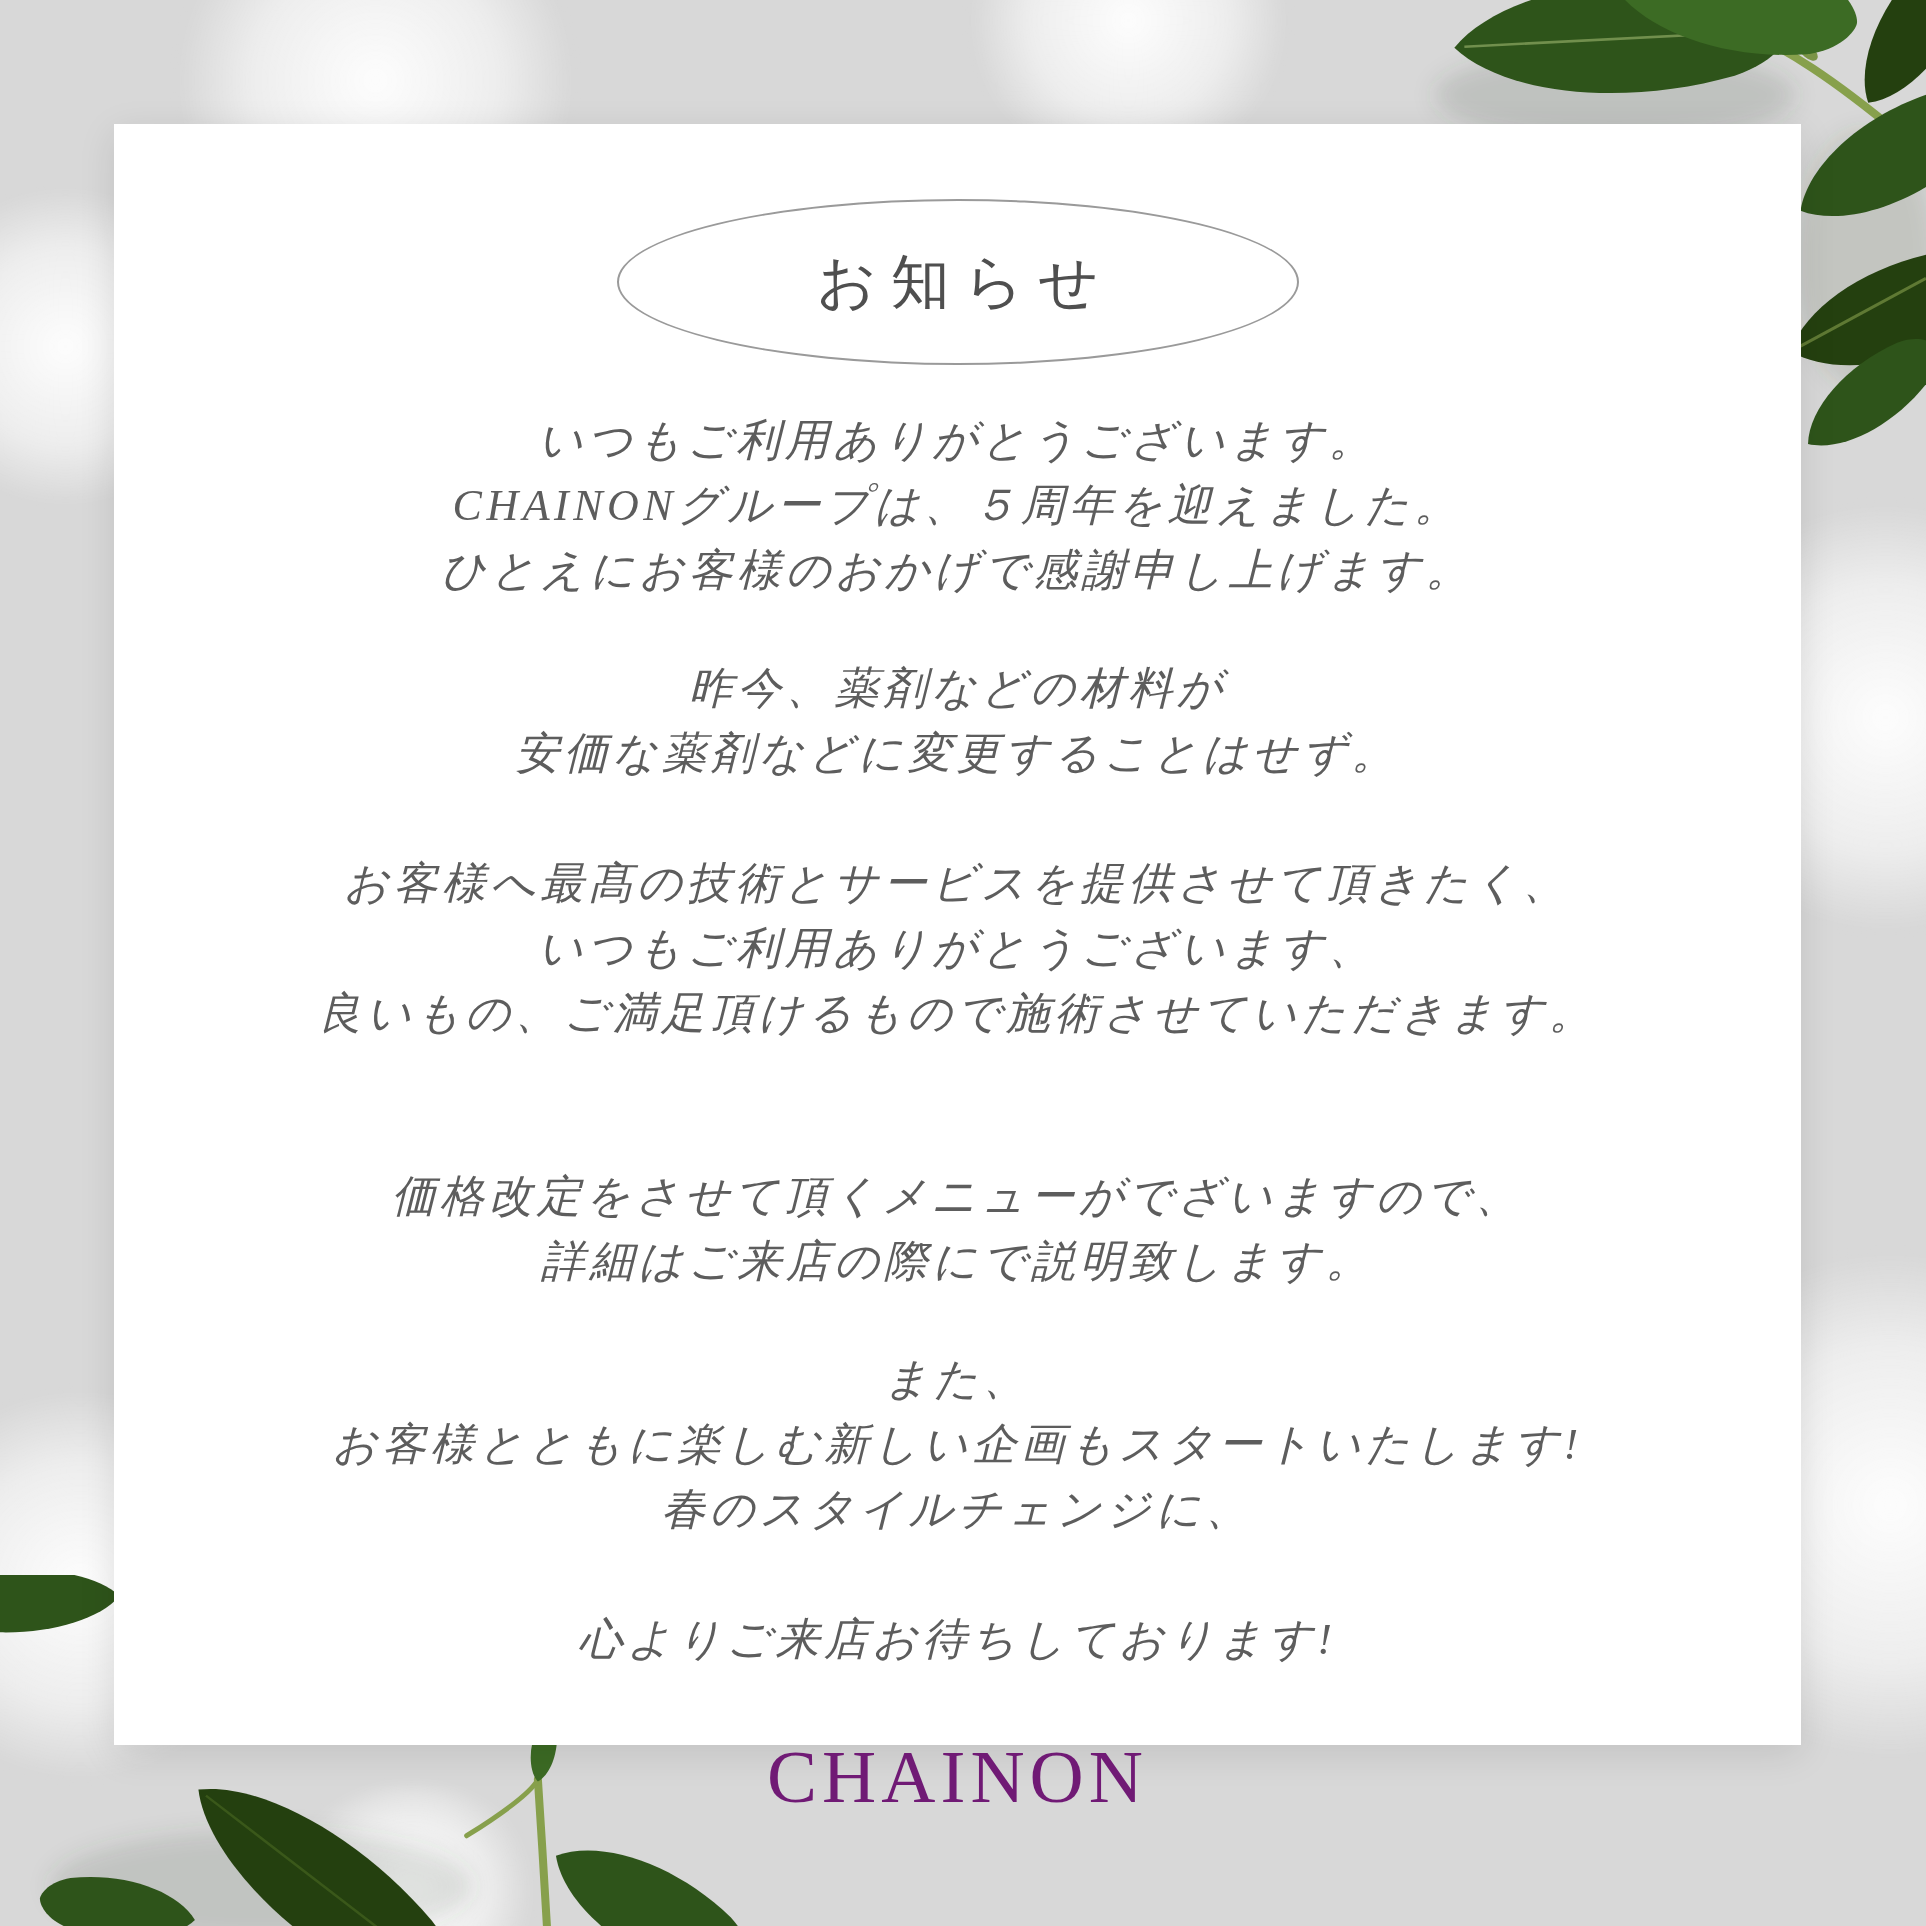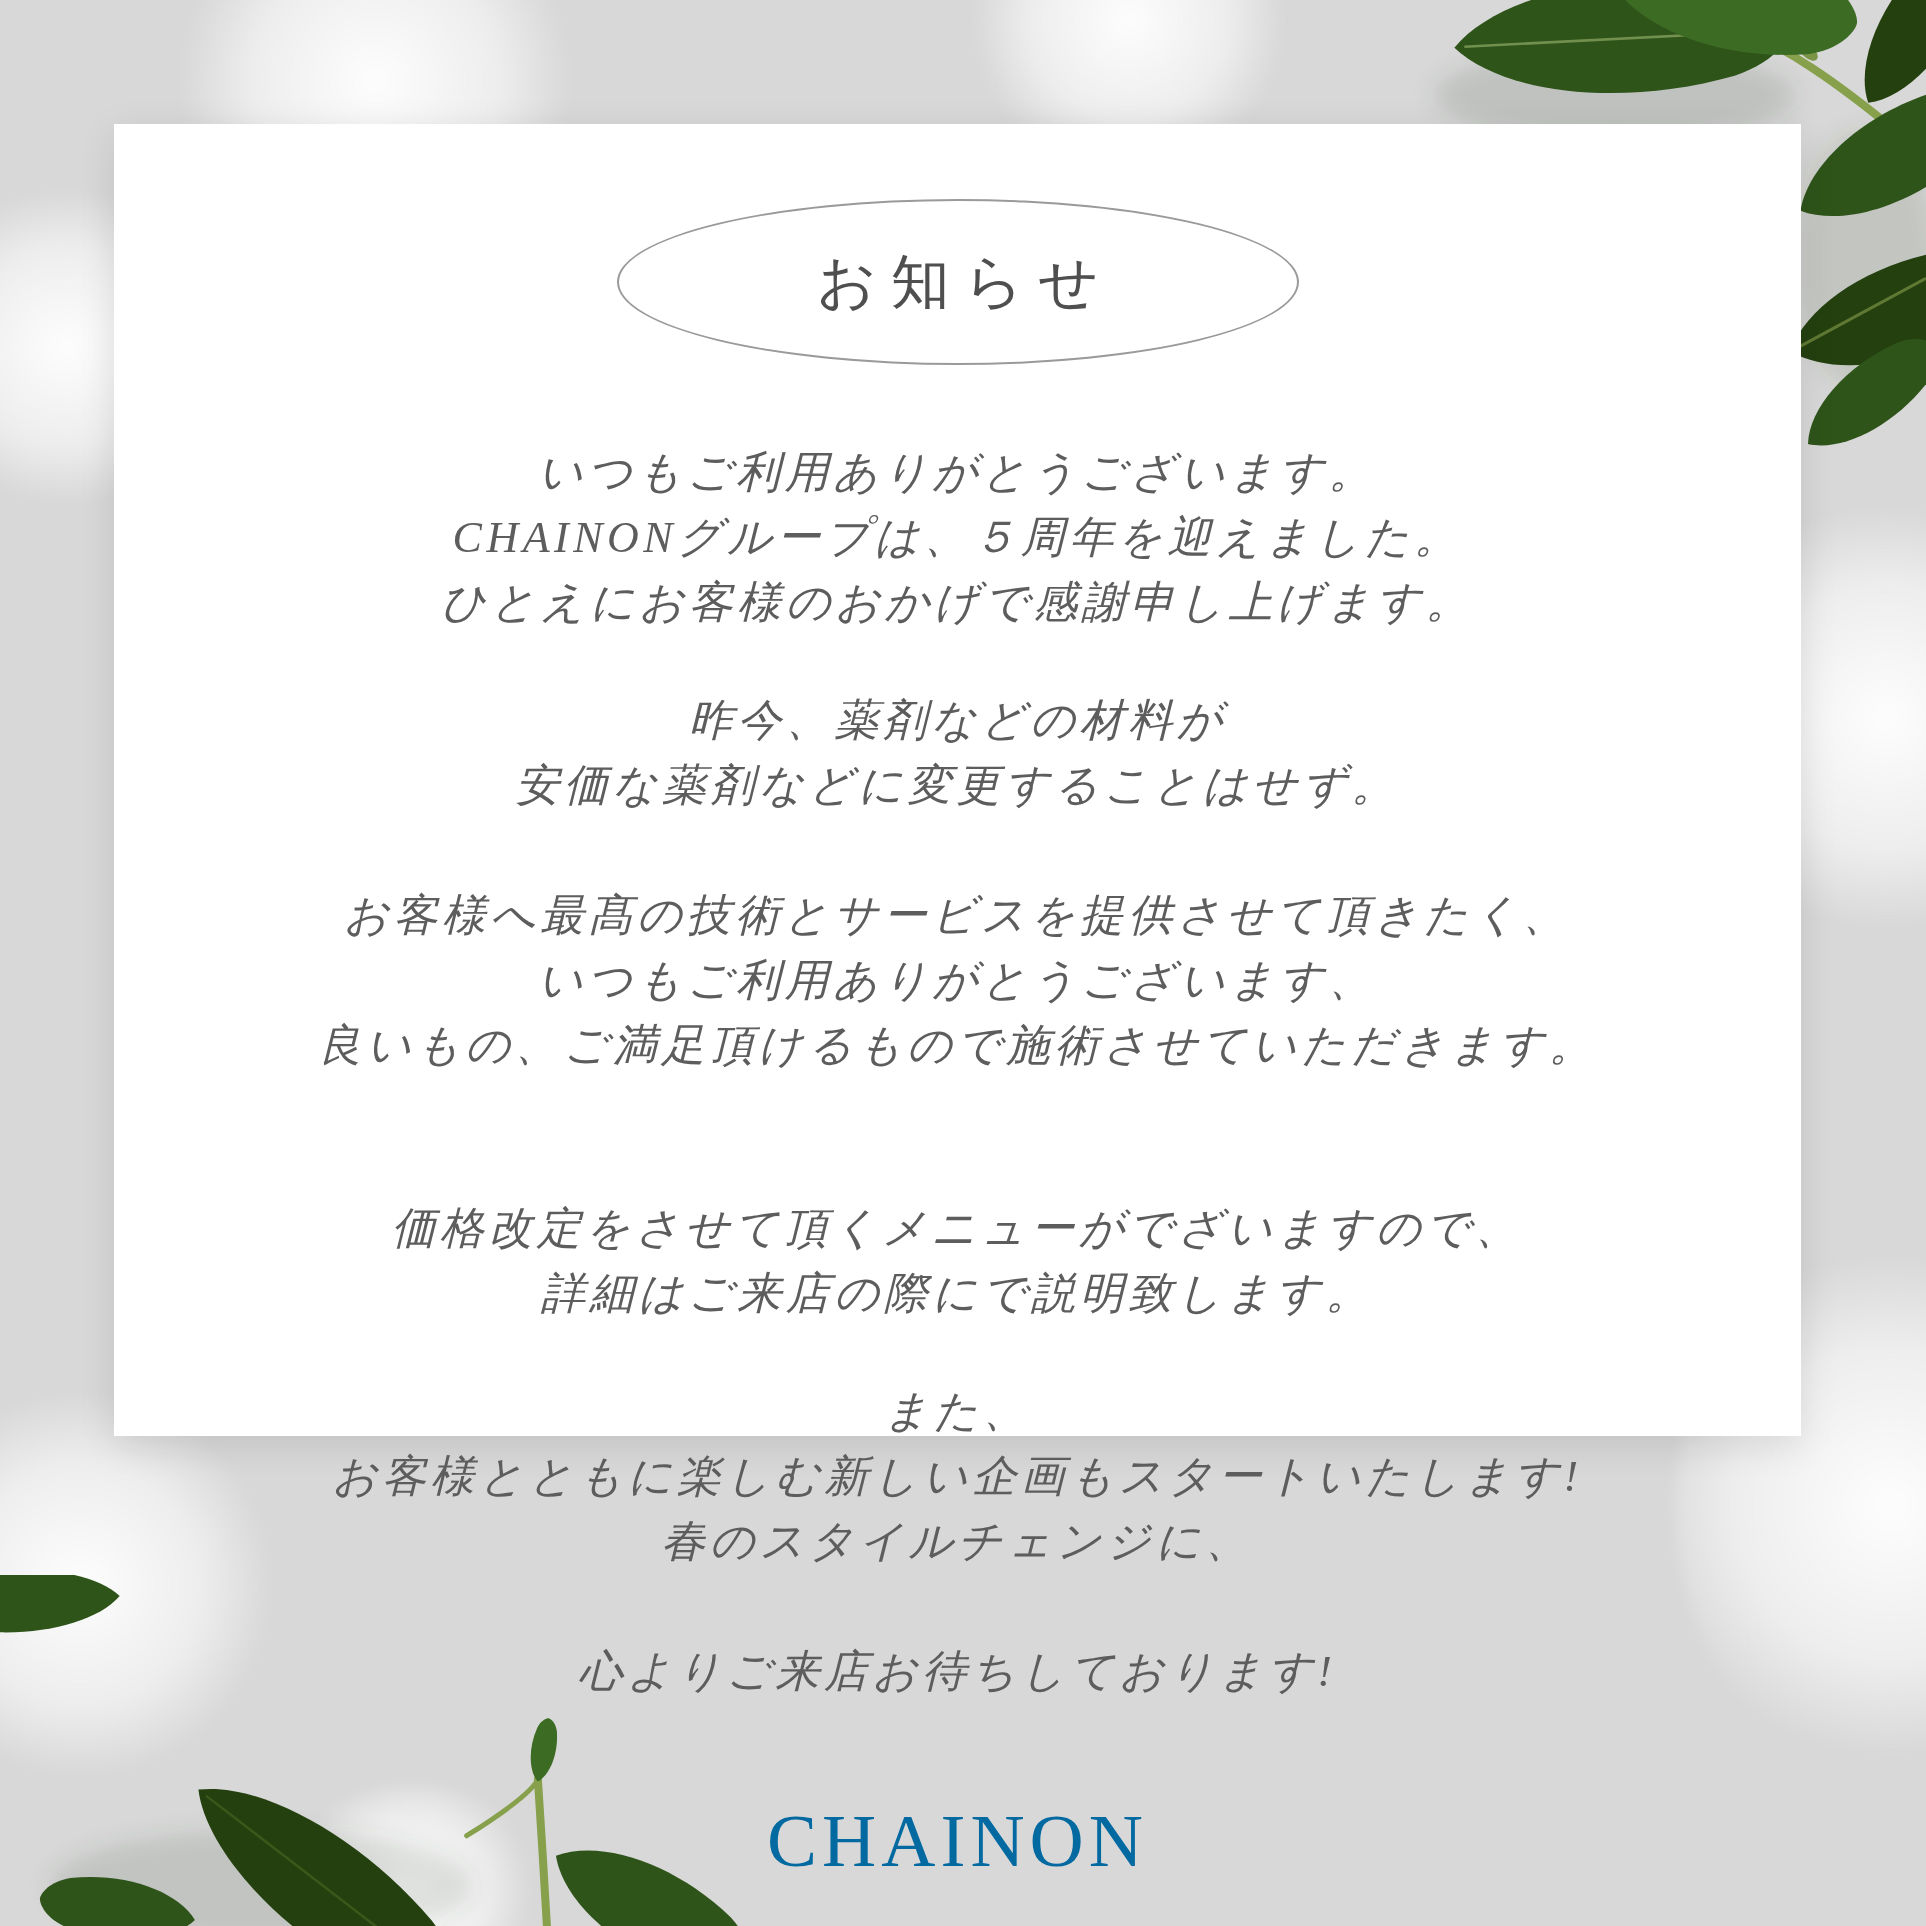--- a/index.html
+++ b/index.html
@@ -19,42 +19,42 @@
   .bokeh.b5{left:1675px;top:1229px; width:431px; height:552px;}
   .bokeh.b6{left:953px;top:-110px; width:351px; height:261px;}
   .bokeh.b7{left:281px; top:1786px; width:261px; height:211px;}
 
   .leaves{position:absolute;z-index:1;}
   .leaves.top-right{right:0;top:0;width:552px;height:903px;}
   .leaves.bottom-left{left:0;bottom:0;width:803px;height:351px;}
 
   
   .card{
-    position:absolute;left:114px;top:124px;width:1687px;height:1312px;
+    position:absolute;left:114px;top:124px;width:1687px;height:1621px;
     background:#ffffff;z-index:2;box-sizing:border-box;
     box-shadow:0 9px 35px rgba(0,0,0,0.10);
     display:flex;flex-direction:column;align-items:center;
-    padding-top:75px;text-align:center;gap:32px;
+    padding-top:75px;text-align:center;
   }
   .title-oval{
     width:682px;height:166px;border:2px solid #9a9a9a;border-radius:50%;
     display:flex;align-items:center;justify-content:center;
     margin-bottom:43px;box-sizing:border-box;flex:none;
   }
   .title-text{
     font-size:59px;color:#4f4f4f;
     letter-spacing:14px;padding-left:14px;line-height:1;
   }
   .notice-par{
     margin:0 0 53px;font-size:44px;line-height:65px;
     letter-spacing:4.5px;color:#5d5d5d;white-space:nowrap;font-style:italic;
   }
   .logo{
     margin-top:14px;font-size:75px;line-height:75px;
-    letter-spacing:5px;color:#0369a1;
+    letter-spacing:5px;color:#701a75;
   }
 </style>
 </head>
 <body>
 
 <div class="bokeh b1"></div>
 <div class="bokeh b2"></div>
 <div class="bokeh b3"></div>
 <div class="bokeh b4"></div>
 <div class="bokeh b5"></div>

